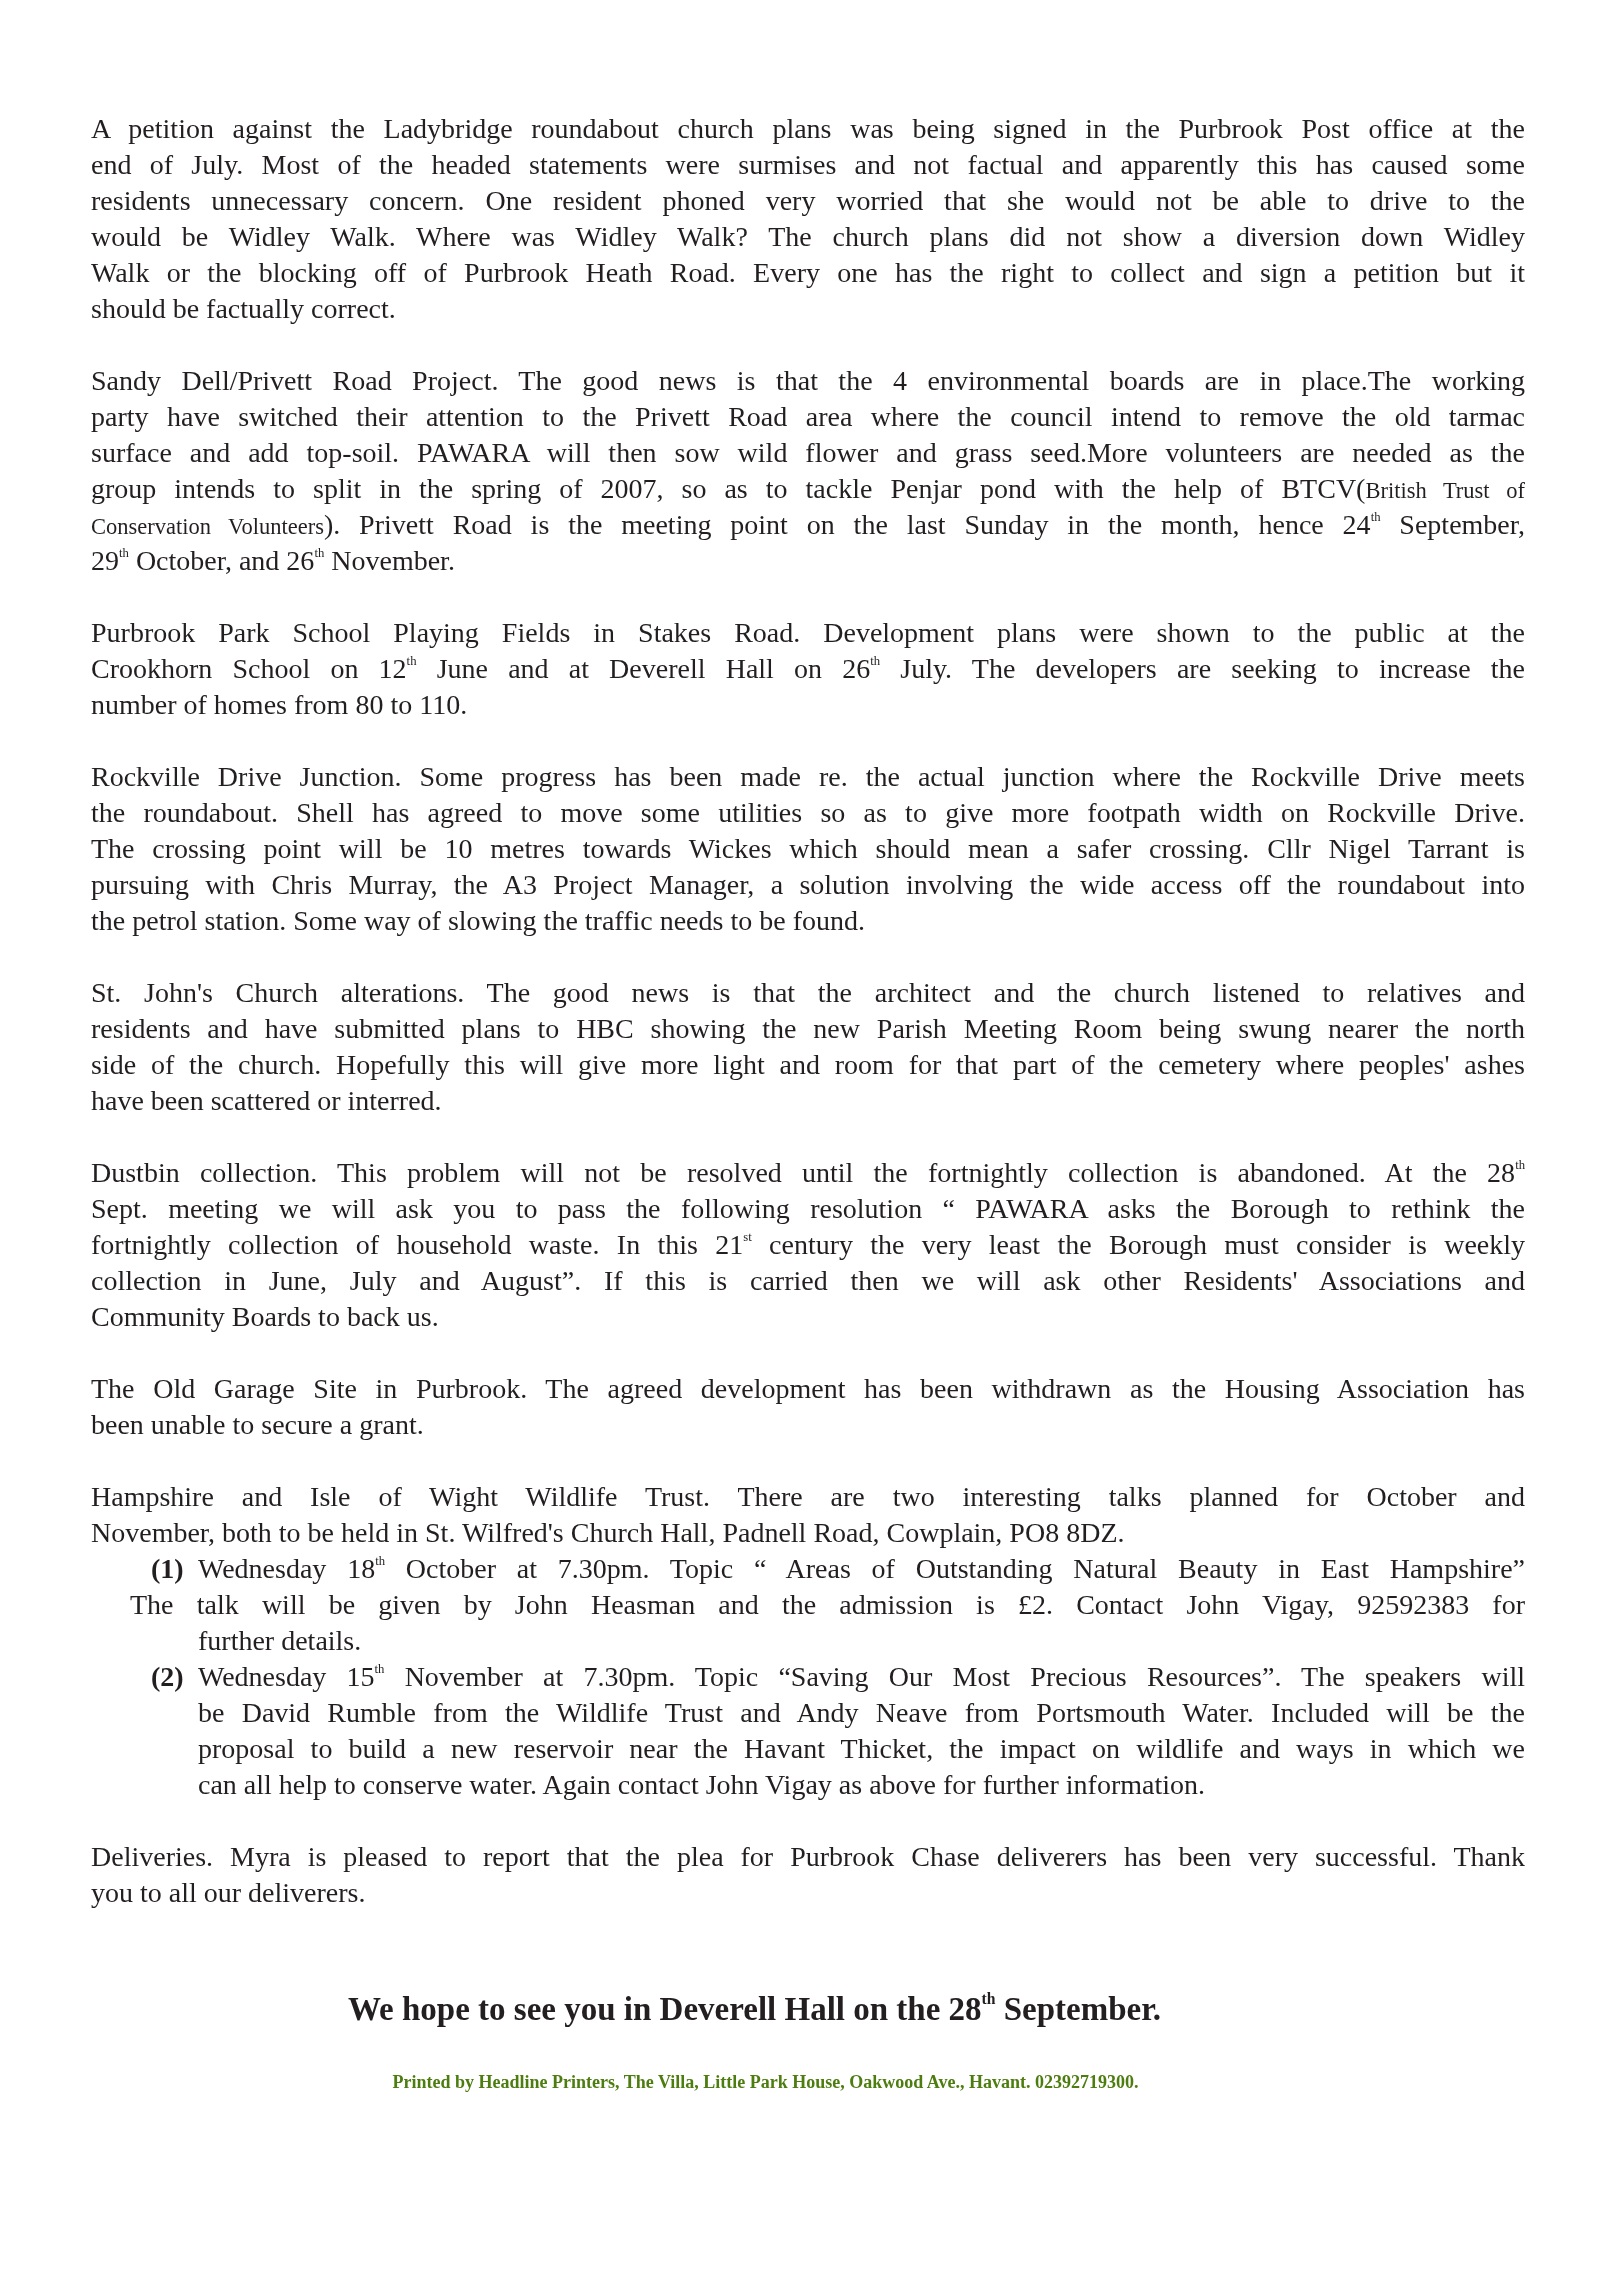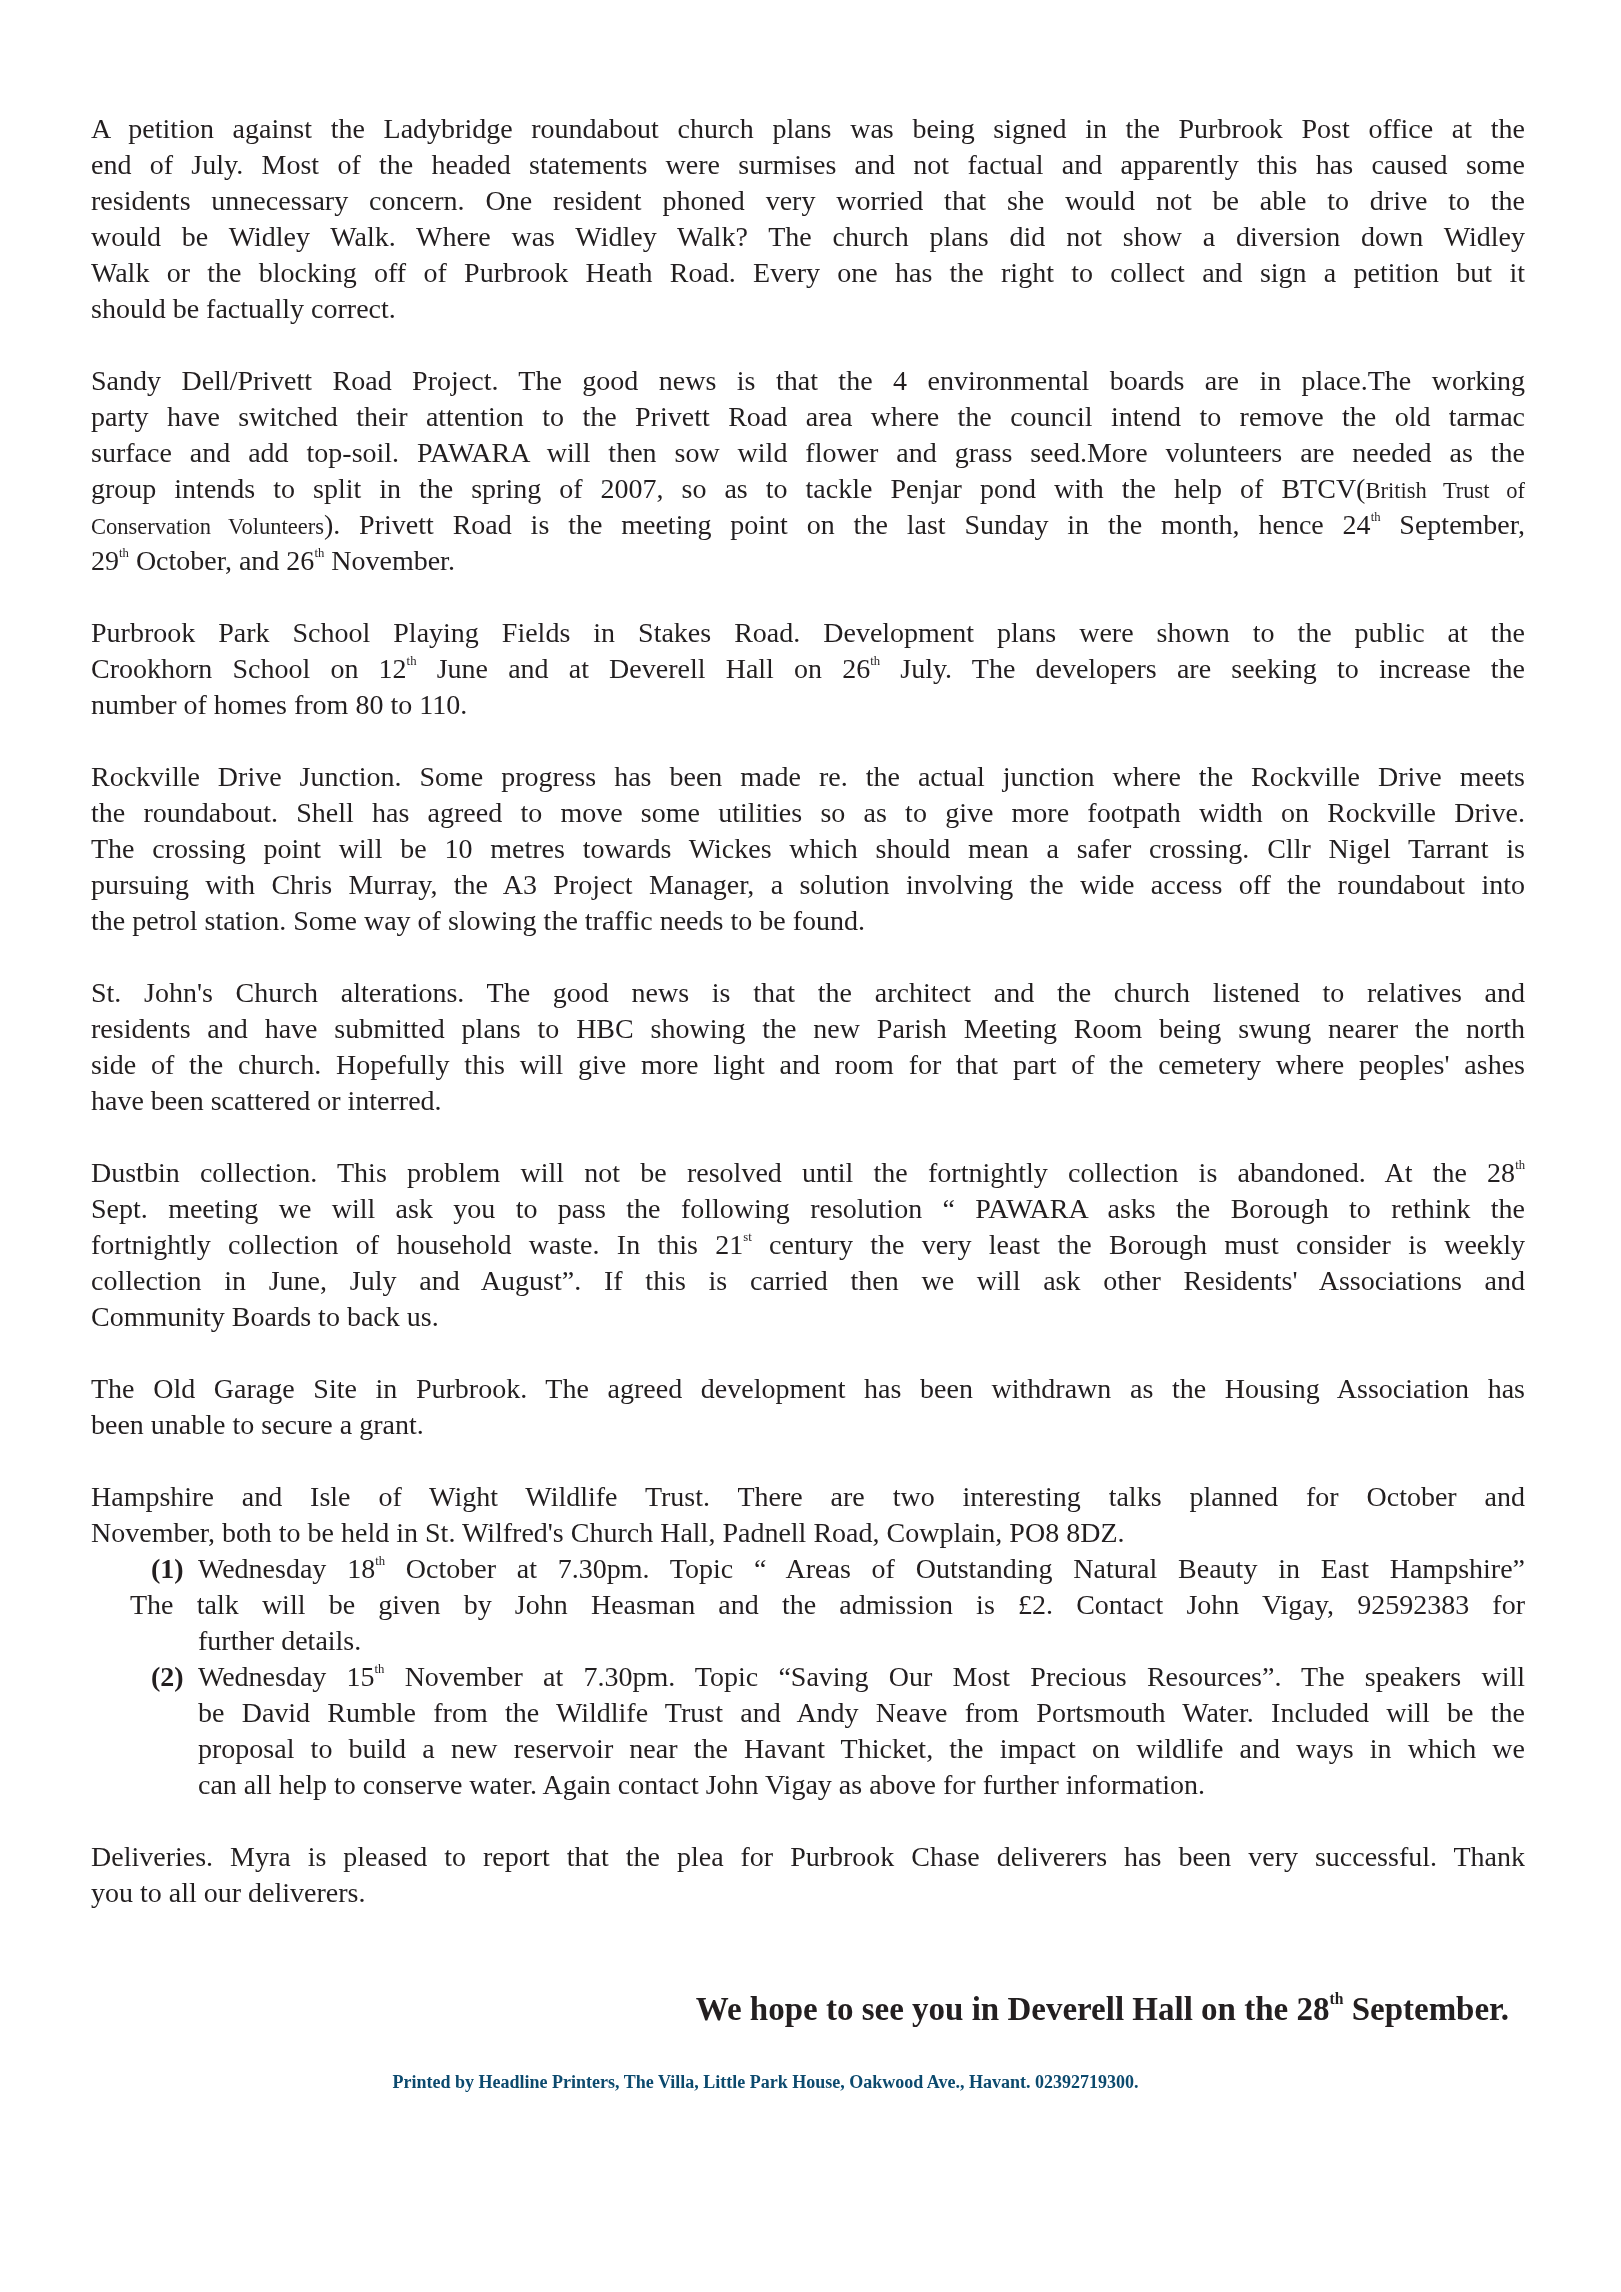--- a/index.html
+++ b/index.html
@@ -16,27 +16,27 @@
   }
   .line.last { text-align-last: left; }
   b, .b { font-weight: normal; }
   .small { font-size: 22.5px; }
   sup { font-size: 12.7px; vertical-align: 0; position: relative; top: -12.7px; line-height: 0; }
   .item { position: relative; }
   .item .marker { position: absolute; left: 60px; font-weight: bold; }
   .item .line { margin-left: 107px; }
   .item .line.indent-a { margin-left: 39px; }
   .closing {
-    position: absolute; left: 0; top: 1991px; width: 1509px; text-align: right;
+    position: absolute; left: 0; top: 1991px; width: 1509px; text-align: center;
     font-family: "Liberation Serif", serif; font-weight: bold; font-size: 33px; color: #231f20;
   }
   .closing sup { font-size: 15.7px; top: -15.7px; }
   .footer {
     position: absolute; left: 0; top: 2072px; width: 1531px; text-align: center;
-    font-family: "Liberation Serif", serif; font-weight: bold; font-size: 18px; color: #0c4a6e;
+    font-family: "Liberation Serif", serif; font-weight: bold; font-size: 18px; color: #4d7c0f;
   }
 </style>
 </head>
 <body>
 
 <div class="page">
   <div id="paragraphs">
       <div class="para">
         <span class="line"><b>A petition</b><span> against the Ladybridge roundabout church plans was being signed in the Purbrook Post office at the</span></span>
         <span class="line"><span>end of July. Most of the headed statements were surmises and not factual and apparently this has caused some</span></span>

